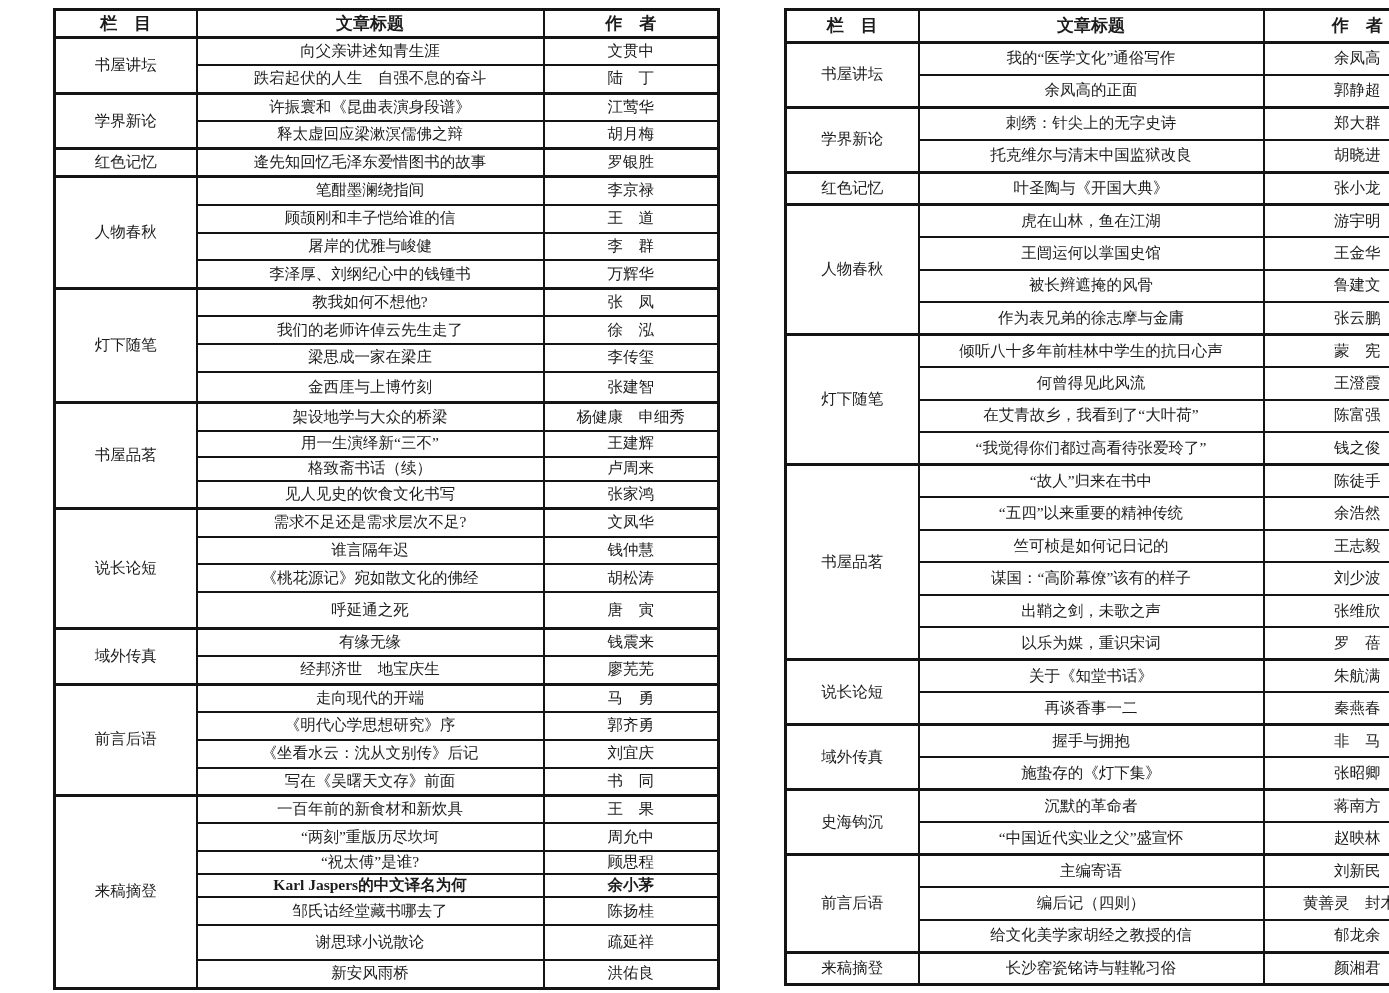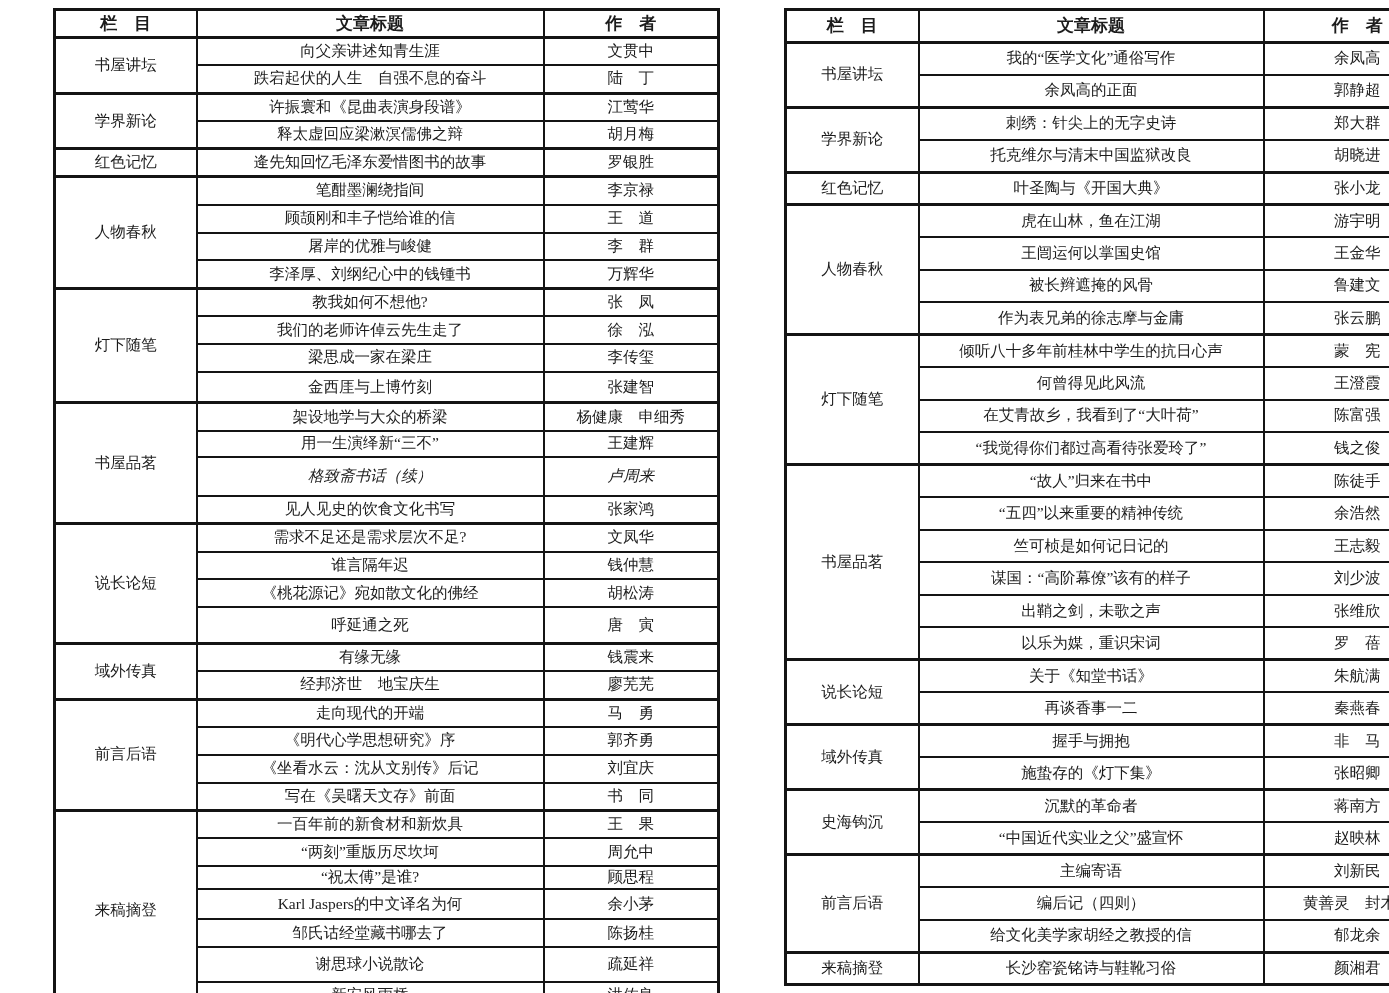--- a/index.html
+++ b/index.html
@@ -131,21 +131,21 @@
           </tr>
           <tr class="group-start" style="height: 27.89px;">
             <td rowspan="4" class="category-cell">书屋品茗</td>
             <td class="title-cell">架设地学与大众的桥梁</td>
             <td class="author-cell">杨健康　申细秀</td>
           </tr>
           <tr style="height: 26px;">
             <td class="title-cell">用一生演绎新“三不”</td>
             <td class="author-cell">王建辉</td>
           </tr>
-          <tr style="height: 39px; font-style: italic;">
+          <tr style="height: 24px;">
             <td class="title-cell">格致斋书话（续）</td>
             <td class="author-cell">卢周来</td>
           </tr>
           <tr style="height: 27.89px;">
             <td class="title-cell">见人见史的饮食文化书写</td>
             <td class="author-cell">张家鸿</td>
           </tr>
           <tr class="group-start" style="height: 27.89px;">
             <td rowspan="4" class="category-cell">说长论短</td>
             <td class="title-cell">需求不足还是需求层次不足?</td>
@@ -195,21 +195,21 @@
             <td class="author-cell">王　果</td>
           </tr>
           <tr style="height: 27.89px;">
             <td class="title-cell">“两刻”重版历尽坎坷</td>
             <td class="author-cell">周允中</td>
           </tr>
           <tr style="height: 18px;">
             <td class="title-cell">“祝太傅”是谁?</td>
             <td class="author-cell">顾思程</td>
           </tr>
-          <tr style="height: 30px;">
+          <tr style="height: 23px; font-weight: bold;">
             <td class="title-cell">Karl Jaspers的中文译名为何</td>
             <td class="author-cell">余小茅</td>
           </tr>
           <tr style="height: 27.89px;">
             <td class="title-cell">邹氏诂经堂藏书哪去了</td>
             <td class="author-cell">陈扬桂</td>
           </tr>
           <tr style="height: 35px;">
             <td class="title-cell">谢思球小说散论</td>
             <td class="author-cell">疏延祥</td>

